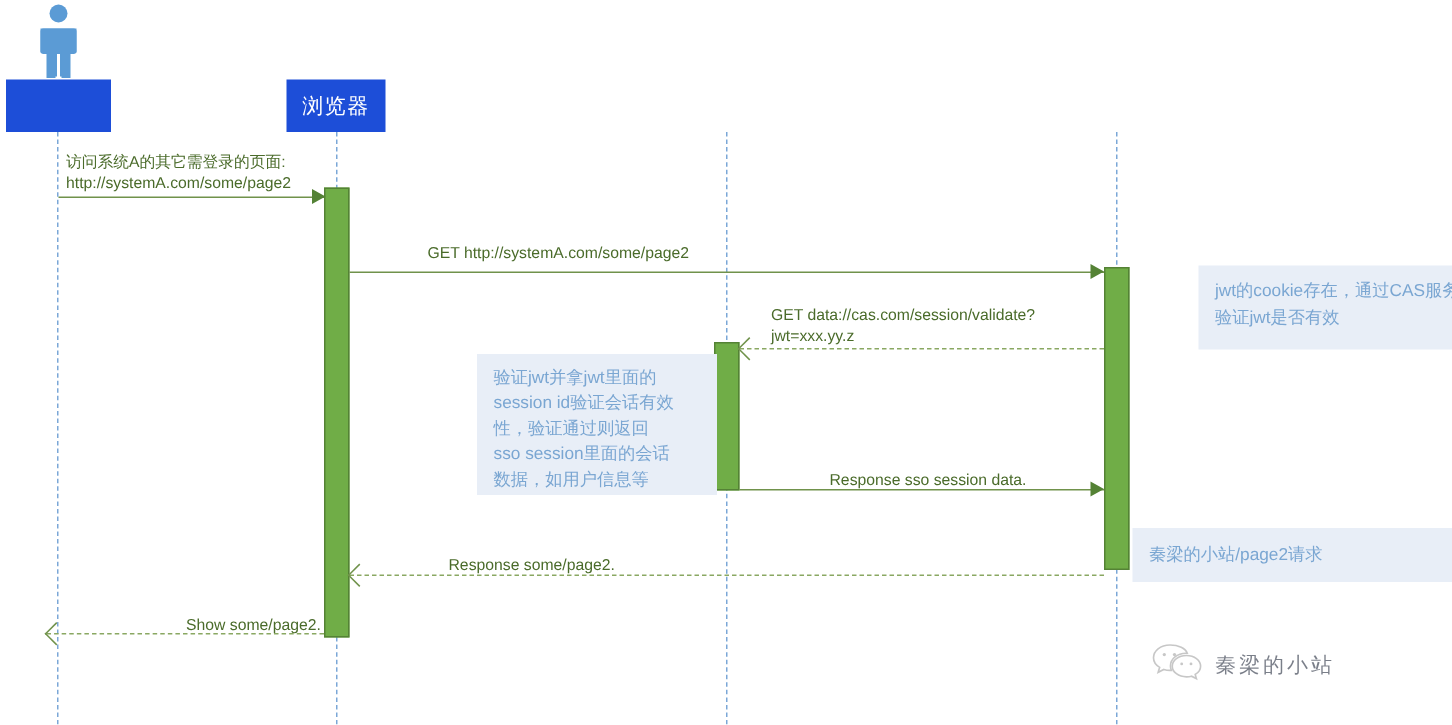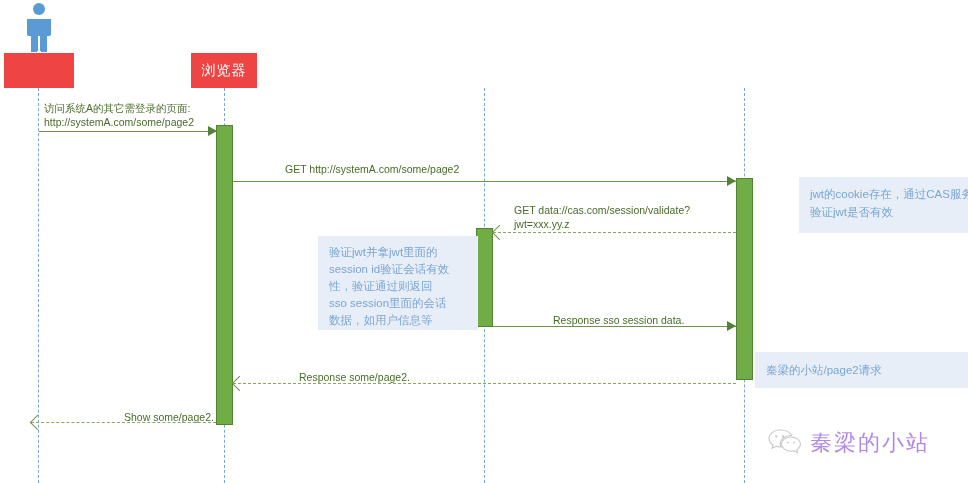--- a/index.html
+++ b/index.html
@@ -20,21 +20,21 @@
   }
   
   .lifeline {
     position: absolute;
     width: 0;
     border-left: 1px dashed #7ba7d7;
     top: 0;
   }
   .participant-box {
     position: absolute;
-    background: #ef4444;
+    background: #1d4ed8;
     color: #ffffff;
     font-size: 14px;
     display: flex;
     align-items: center;
     justify-content: center;
     letter-spacing: 1px;
   }
   .actor-figure {
     position: absolute;
   }
@@ -88,22 +88,22 @@
   }
   
   .watermark {
     position: absolute;
     display: flex;
     align-items: center;
     gap: 8px;
     opacity: 0.55;
   }
   .watermark-text {
-    font-size: 22px;
-    color: #6d28d9;
+    font-size: 14px;
+    color: #0f172a;
     font-family: Liberation Serif, serif;
     letter-spacing: 2px;
   }
 </style>
 </head>
 <body>
 
 <div id="canvas">
 
   <div class="lifeline" style="left:38px;  top:88px;  height:395px;"></div>

